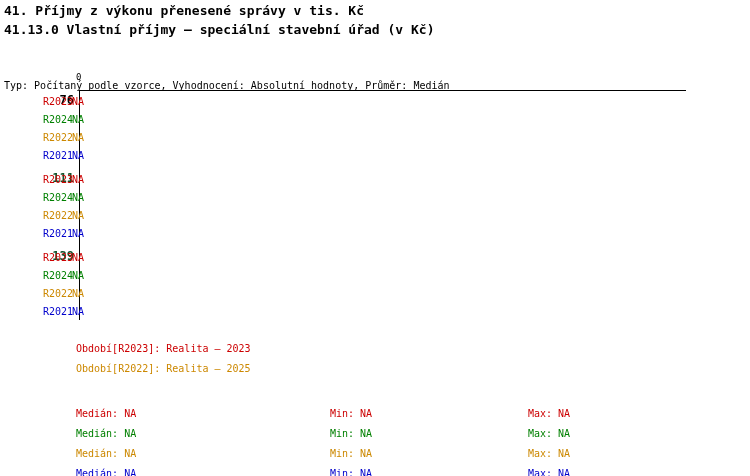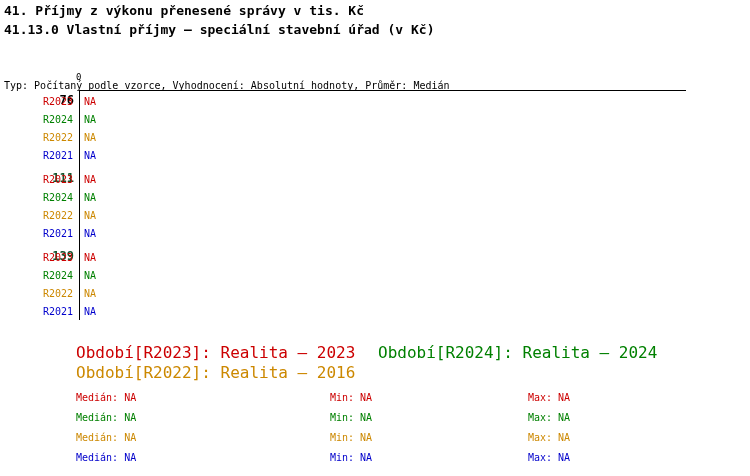--- a/index.html
+++ b/index.html
@@ -79,34 +79,35 @@
     white-space: nowrap;
   }
   .series-label {
     position: absolute;
     left: 43px;
     font-size: 10px;
     white-space: nowrap;
   }
   .na-value {
     position: absolute;
-    left: 84px;
+    left: 72px;
     font-size: 10px;
     white-space: nowrap;
   }
   
   .legend-item {
     position: absolute;
-    font-size: 16px;
+    font-size: 10px;
     white-space: nowrap;
   }
   .stat-item {
     position: absolute;
     font-size: 10px;
     white-space: nowrap;
+    margin-top: 16px;
   }
 </style>
 </head>
 <body>
 
 <div class="page">
 
   <div class="title1">41. Příjmy z výkonu přenesené správy v tis. Kč</div>
   <div class="title2">41.13.0 Vlastní příjmy – speciální stavební úřad (v Kč)</div>
   <div class="subtitle">Typ: Počítaný podle vzorce, Vyhodnocení: Absolutní hodnoty, Průměr: Medián</div>
@@ -139,22 +140,21 @@
   <div class="series-label" style="top:252px; color:#cc0000;">R2023</div>
   <div class="na-value" style="top:252px; color:#cc0000;">NA</div>
   <div class="series-label" style="top:270px; color:#008000;">R2024</div>
   <div class="na-value" style="top:270px; color:#008000;">NA</div>
   <div class="series-label" style="top:288px; color:#cc8800;">R2022</div>
   <div class="na-value" style="top:288px; color:#cc8800;">NA</div>
   <div class="series-label" style="top:306px; color:#0000cc;">R2021</div>
   <div class="na-value" style="top:306px; color:#0000cc;">NA</div>
 
   <div class="legend-item" style="left:76px; top:343px; color:#cc0000;">Období[R2023]: Realita – 2023</div>
-  <div class="legend-item" style="left:378px; top:343px; color:#008000;">Období[R2024]: Realita – 2024</div>
-  <div class="legend-item" style="left:76px; top:363px; color:#cc8800;">Období[R2022]: Realita – 2016</div>
+  <div class="legend-item" style="left:76px; top:363px; color:#cc8800;">Období[R2022]: Realita – 2025</div>
 
   <div class="stat-item" style="left:76px; top:392px; color:#cc0000;">Medián: NA</div>
   <div class="stat-item" style="left:330px; top:392px; color:#cc0000;">Min: NA</div>
   <div class="stat-item" style="left:528px; top:392px; color:#cc0000;">Max: NA</div>
 
   <div class="stat-item" style="left:76px; top:412px; color:#008000;">Medián: NA</div>
   <div class="stat-item" style="left:330px; top:412px; color:#008000;">Min: NA</div>
   <div class="stat-item" style="left:528px; top:412px; color:#008000;">Max: NA</div>
 
   <div class="stat-item" style="left:76px; top:432px; color:#cc8800;">Medián: NA</div>

